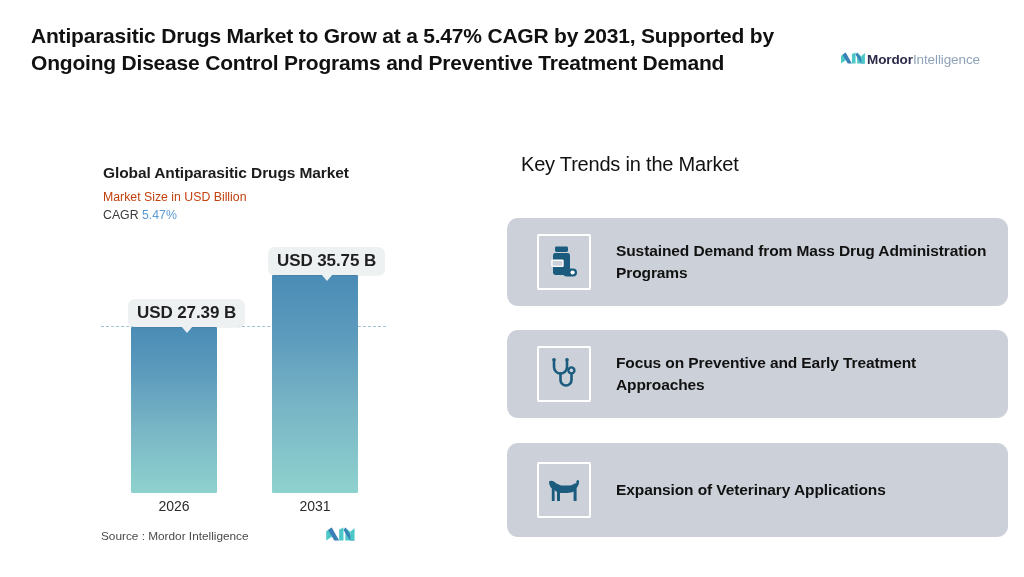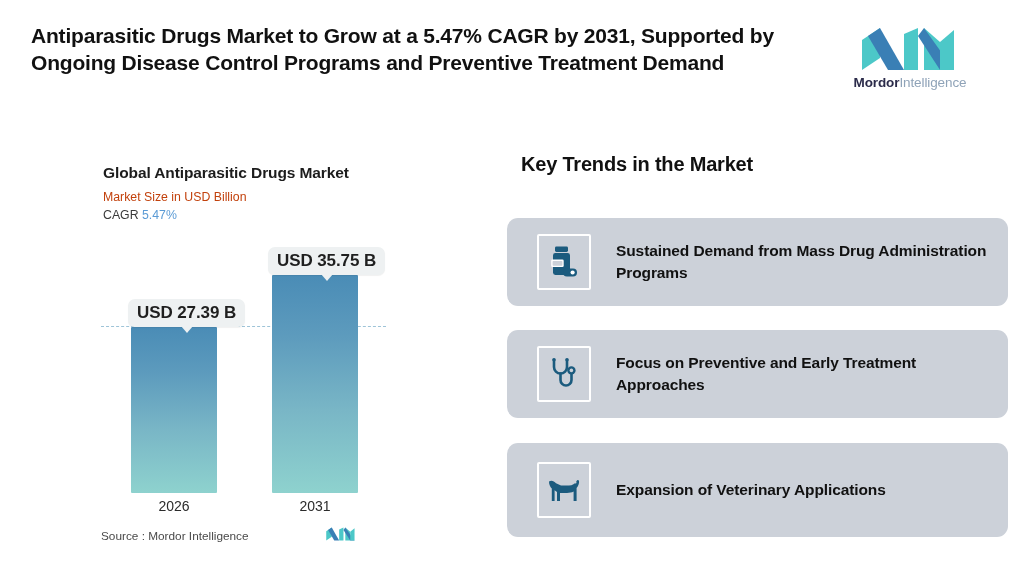--- a/index.html
+++ b/index.html
@@ -14,21 +14,21 @@
   .page{position:relative;width:1024px;height:577px;}
 
   
   .title{
     position:absolute;left:31px;top:22px;width:780px;
     font-size:21px;font-weight:bold;line-height:27px;
     letter-spacing:-0.2px;color:#111111;
   }
   .logo{
     position:absolute;left:840px;top:22px;width:140px;height:72px;
-    display:flex;flex-direction:column;align-items:center;justify-content:center;
+    display:flex;flex-direction:row;align-items:center;justify-content:flex-end;
   }
   .logo-mark{width:104px;height:46px;display:block;}
   .logo-text{
     margin-top:3px;font-size:13.5px;letter-spacing:-0.1px;white-space:nowrap;
   }
   .logo-text .b{font-weight:bold;color:#2b2b4a;}
   .logo-text .l{color:#8fa3b8;}
 
   
   .chart-panel{position:absolute;left:0;top:150px;width:470px;height:420px;}
@@ -82,21 +82,21 @@
 
   .source{
     position:absolute;left:101px;top:379px;font-size:11.8px;color:#4a4a4a;
     white-space:nowrap;
   }
   .source-mark{position:absolute;left:325px;top:376px;width:32px;height:16px;}
 
   
   .trends{position:absolute;left:507px;top:145px;width:501px;height:400px;}
   .trends-head{
-    position:absolute;left:14px;top:8px;font-size:20px;font-weight:bold;
+    position:absolute;left:14px;top:8px;font-size:20px;font-weight:normal;
     color:#111111;letter-spacing:-0.2px;white-space:nowrap;
   }
   .card{
     position:absolute;left:0;width:501px;background:#ccd1d9;border-radius:11px;
     display:flex;align-items:center;
   }
   .card-1{top:73px;height:88px;}
   .card-2{top:185px;height:88px;}
   .card-3{top:298px;height:94px;}
   .icon-box{

